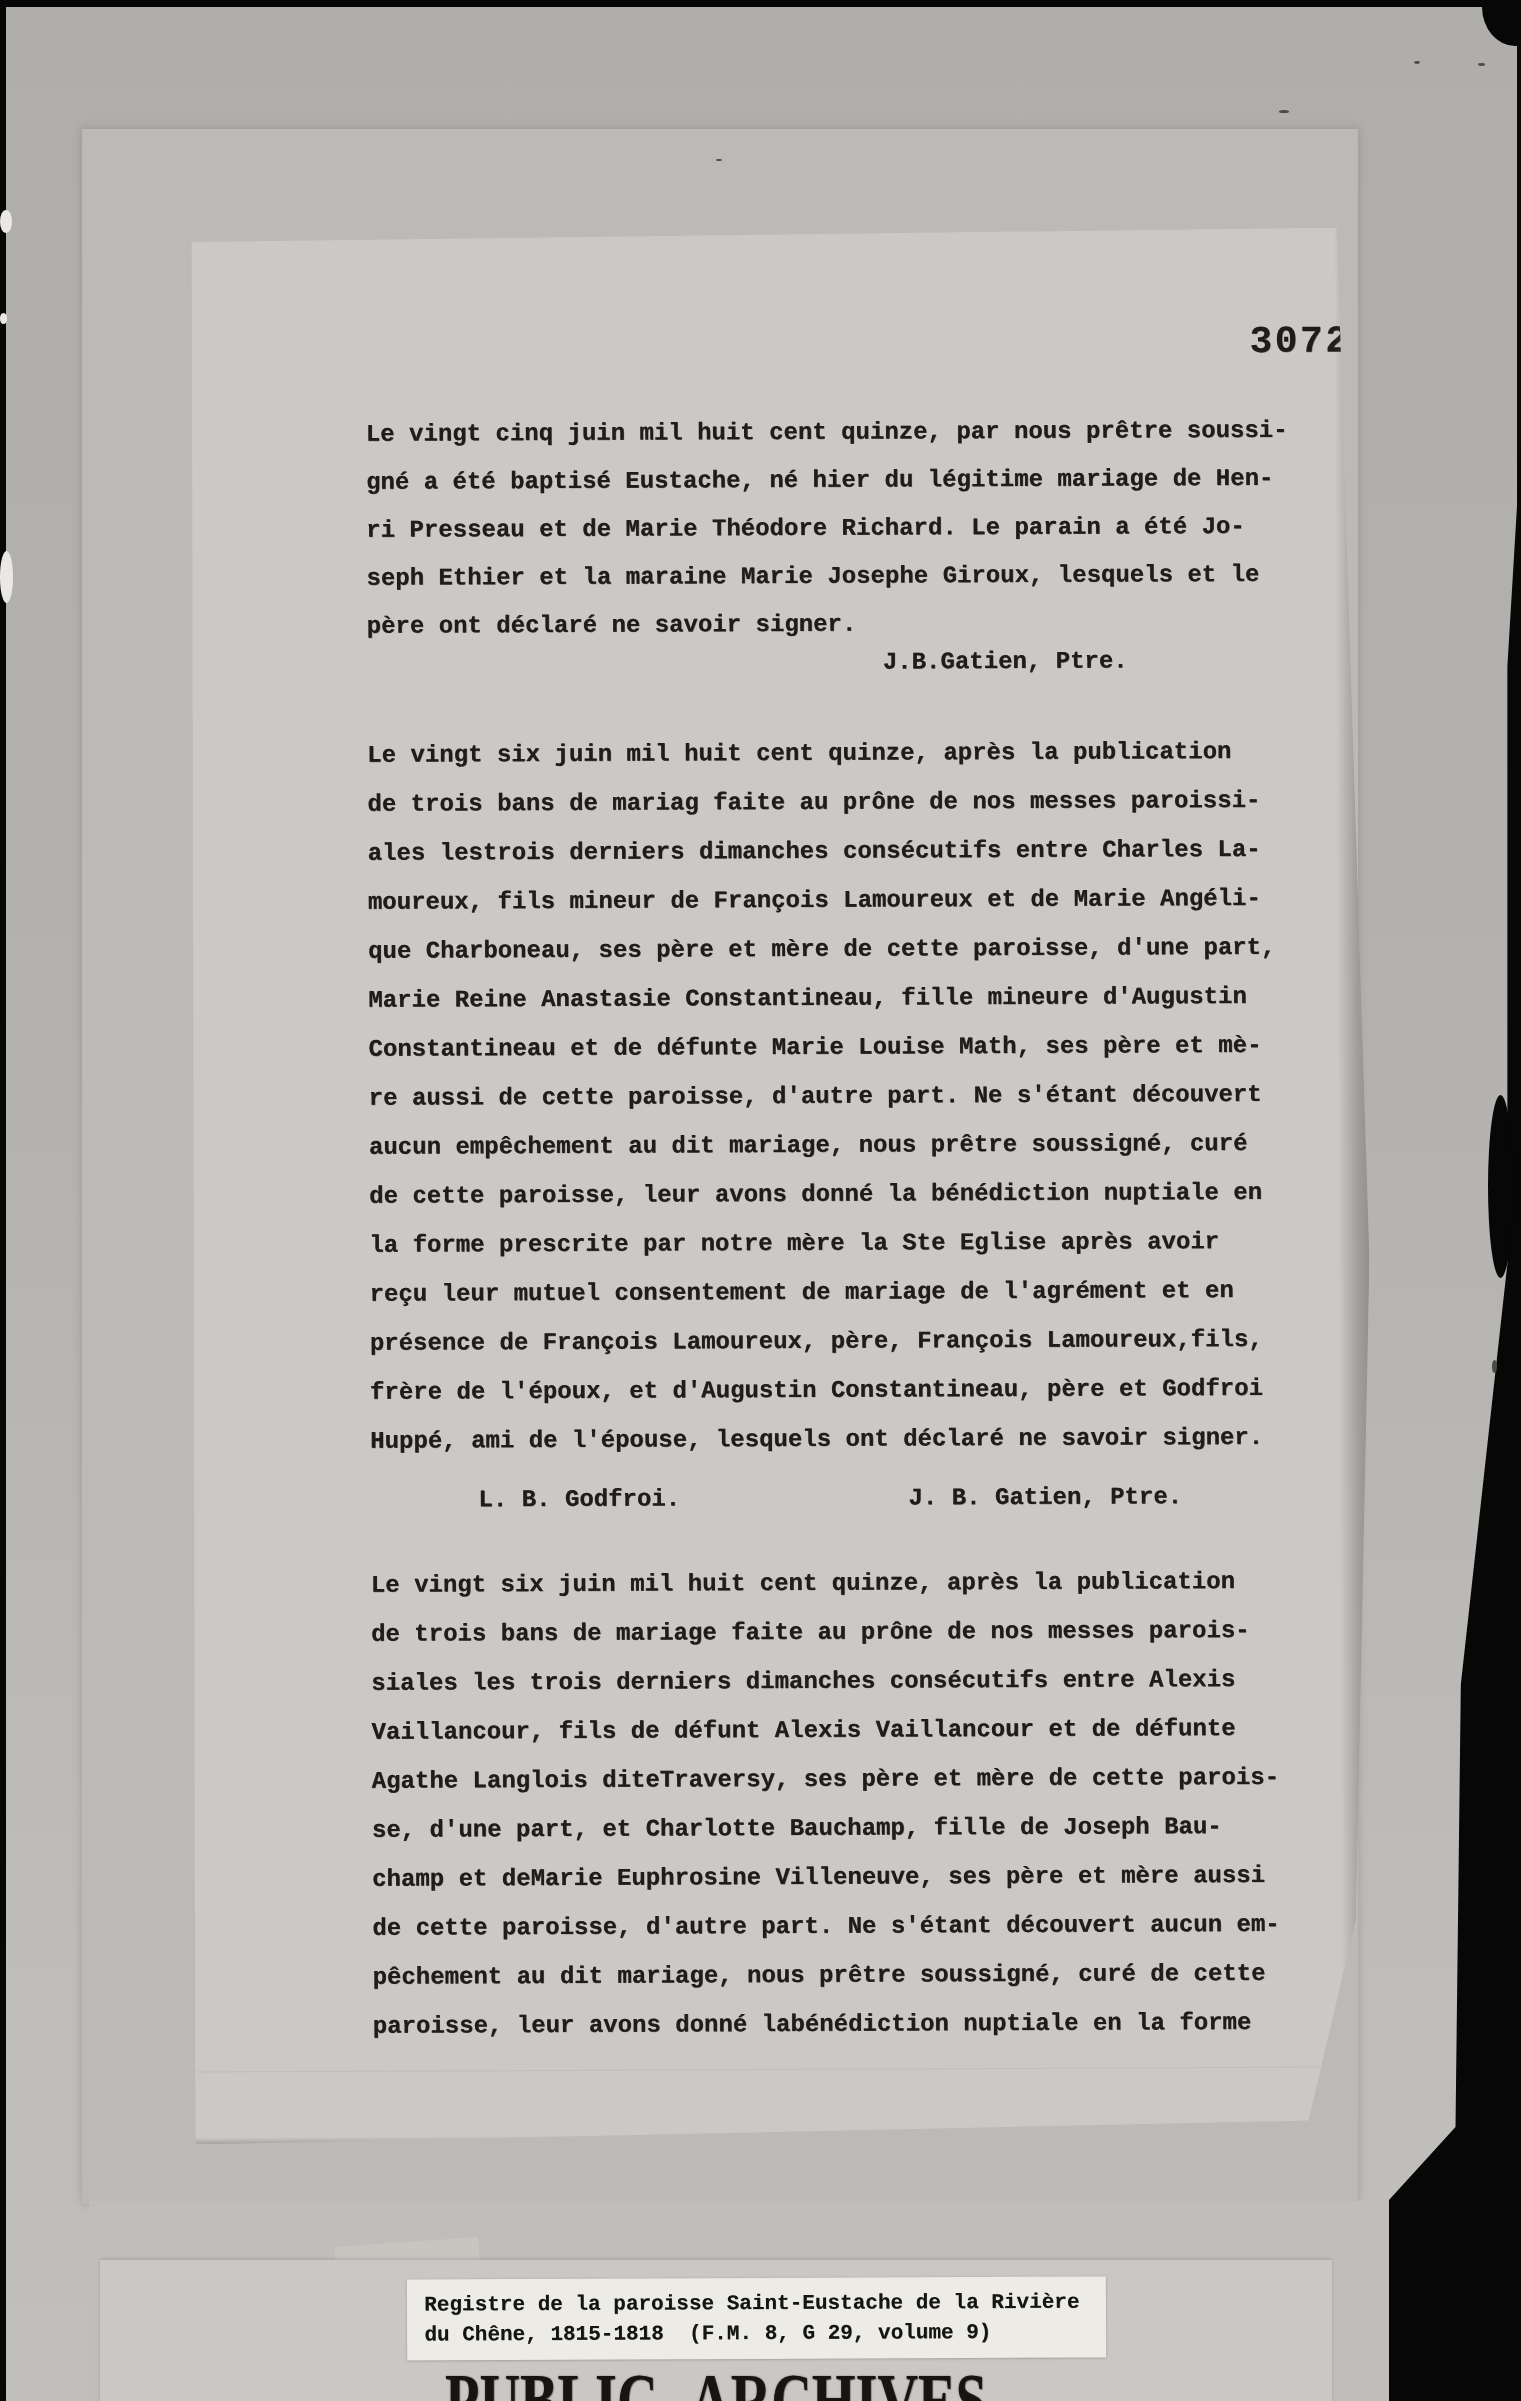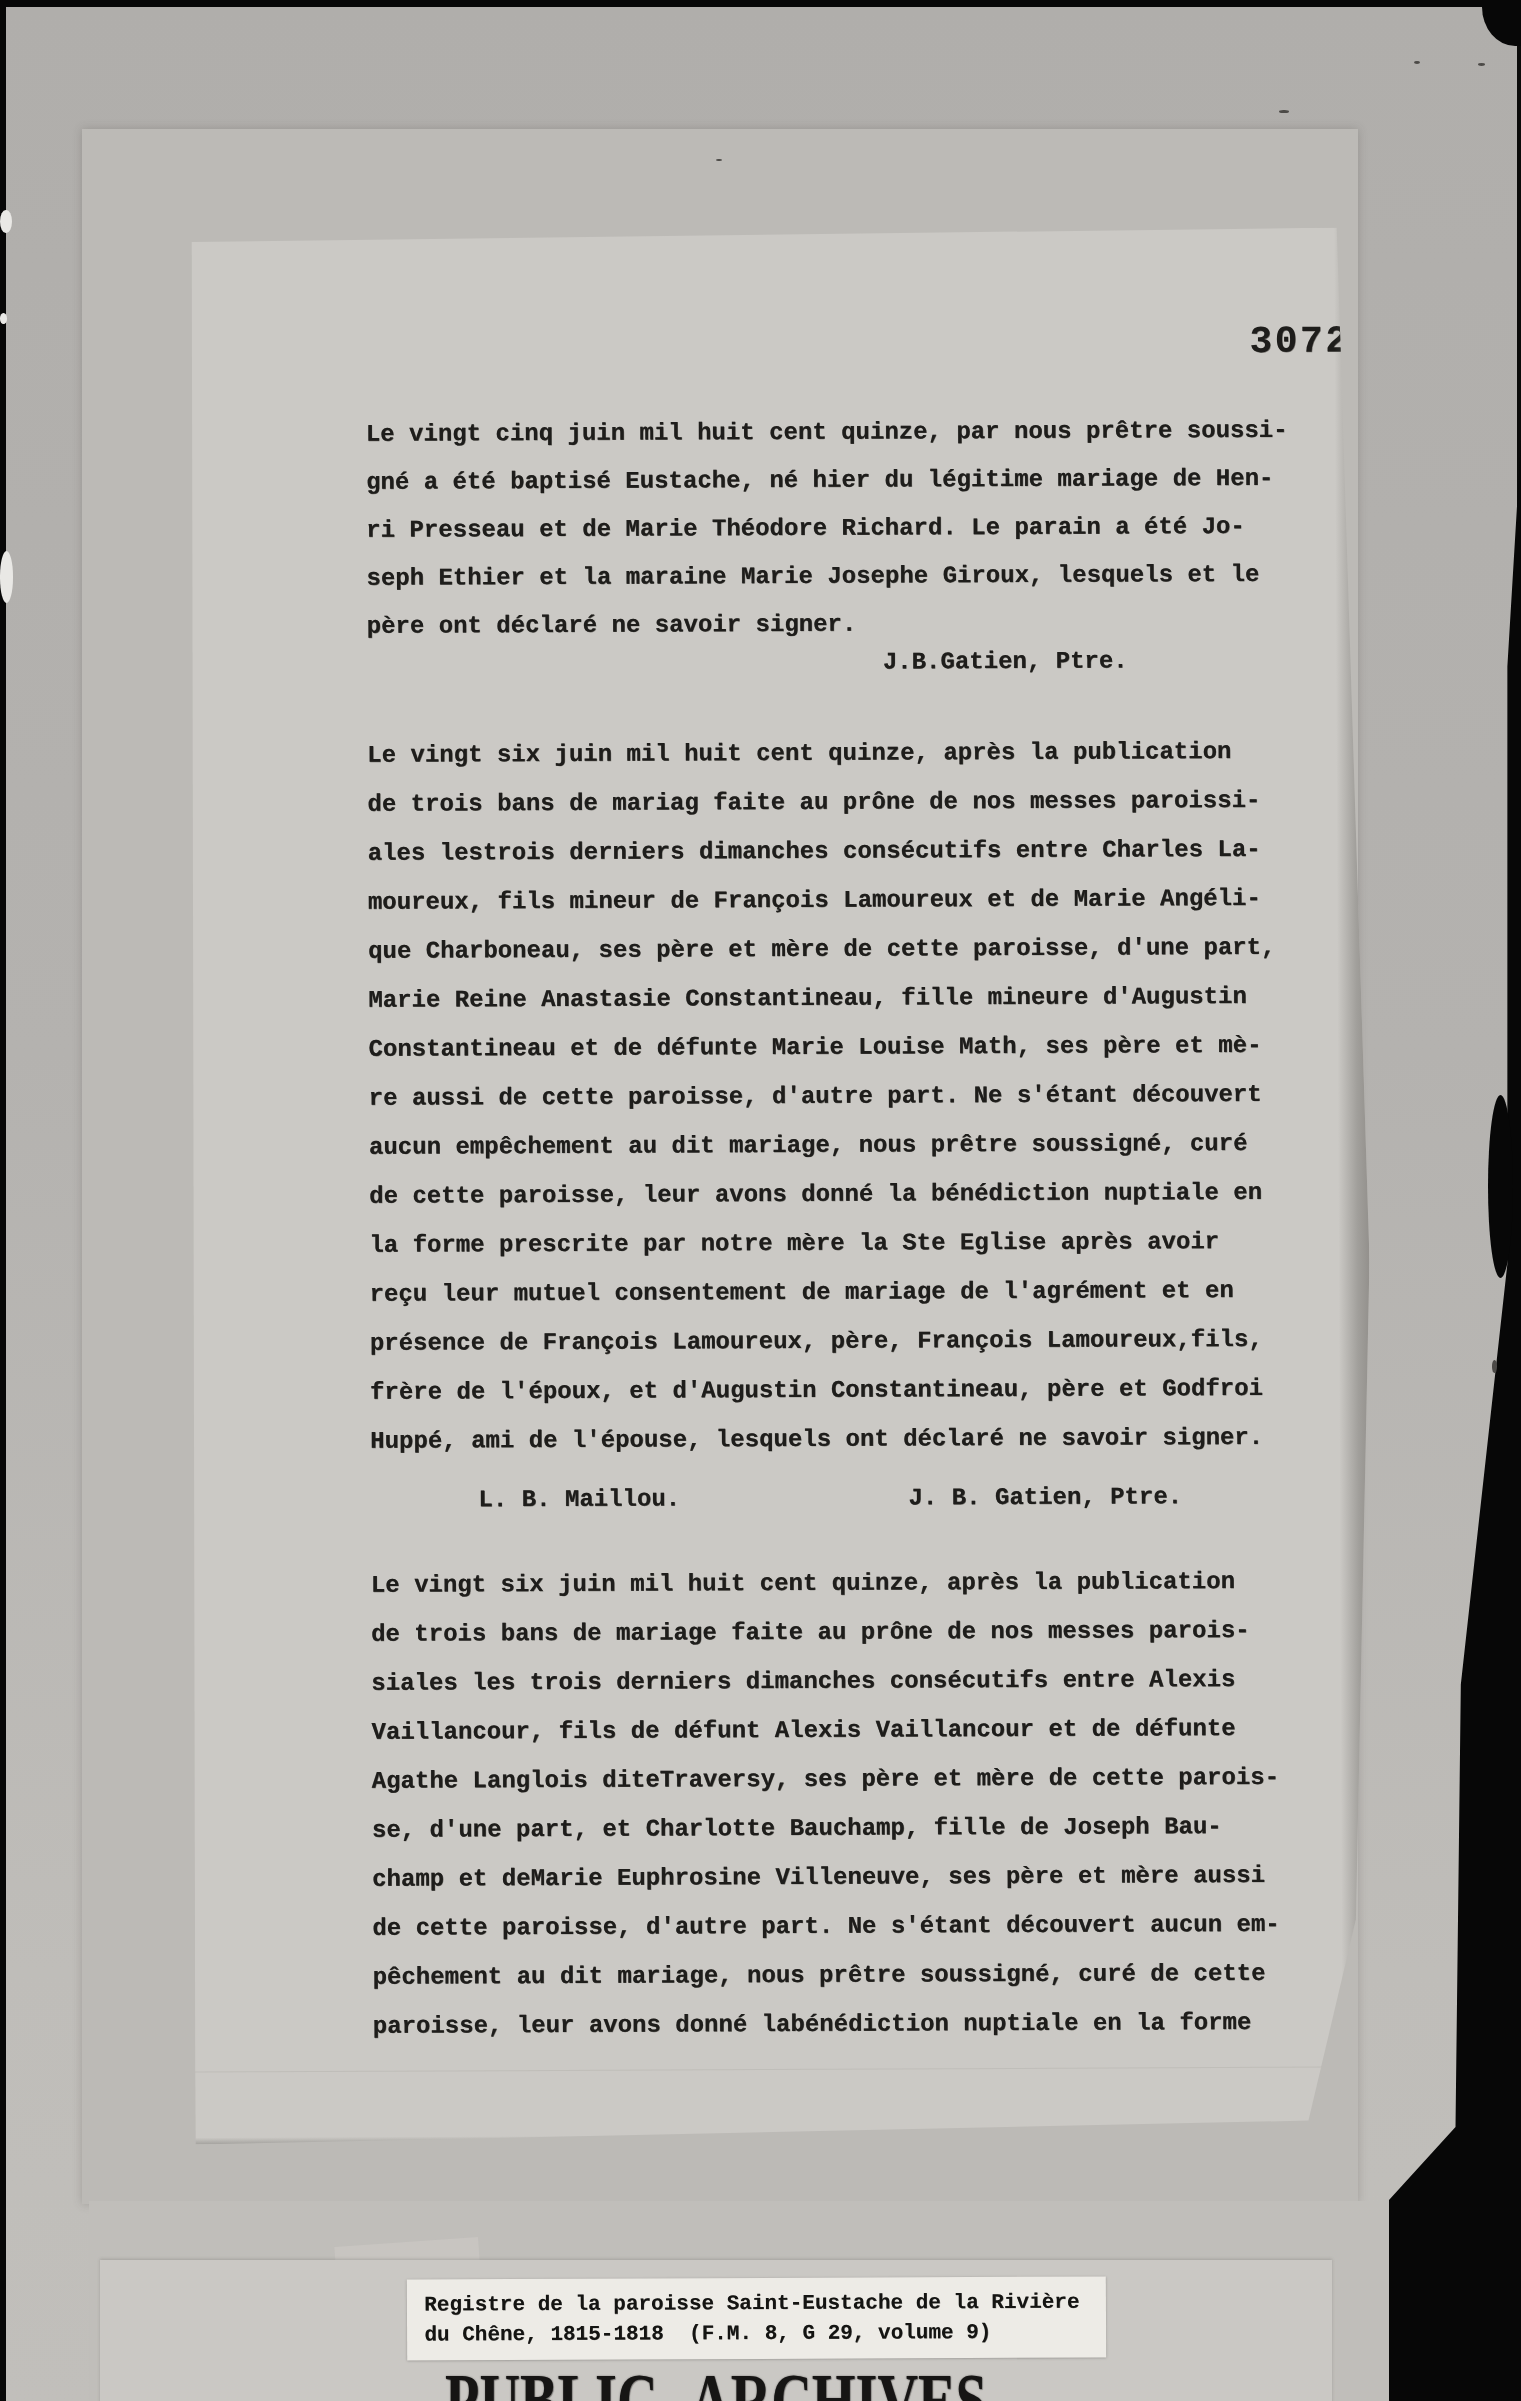--- a/index.html
+++ b/index.html
@@ -102,21 +102,21 @@
       <div class="tline">aucun empêchement au dit mariage, nous prêtre soussigné, curé</div>
       <div class="tline">de cette paroisse, leur avons donné la bénédiction nuptiale en</div>
       <div class="tline">la forme prescrite par notre mère la Ste Eglise après avoir</div>
       <div class="tline">reçu leur mutuel consentement de mariage de l'agrément et en</div>
       <div class="tline">présence de François Lamoureux, père, François Lamoureux,fils,</div>
       <div class="tline">frère de l'époux, et d'Augustin Constantineau, père et Godfroi</div>
       <div class="tline">Huppé, ami de l'épouse, lesquels ont déclaré ne savoir signer.</div>
     </div>
 
     <div class="abs sigrow">
-      <span class="sig-maillou typed tline">L. B. Maillou.</span>
+      <span class="sig-maillou typed tline">L. B. Godfroi.</span>
       <span class="sig-gatien2 typed tline">J. B. Gatien, Ptre.</span>
     </div>
 
     <div class="abs para p3 typed">
       <div class="tline">Le vingt six juin mil huit cent quinze, après la publication</div>
       <div class="tline">de trois bans de mariage faite au prône de nos messes parois-</div>
       <div class="tline">siales les trois derniers dimanches consécutifs entre Alexis</div>
       <div class="tline">Vaillancour, fils de défunt Alexis Vaillancour et de défunte</div>
       <div class="tline">Agathe Langlois diteTraversy, ses père et mère de cette parois-</div>
       <div class="tline">se, d'une part, et Charlotte Bauchamp, fille de Joseph Bau-</div>

